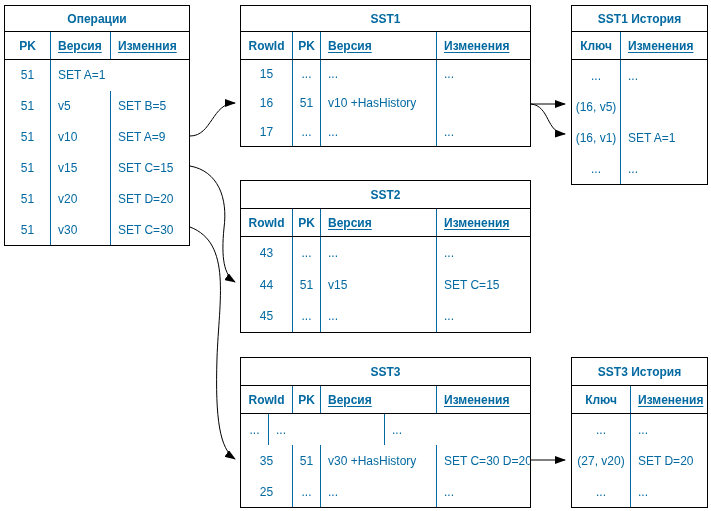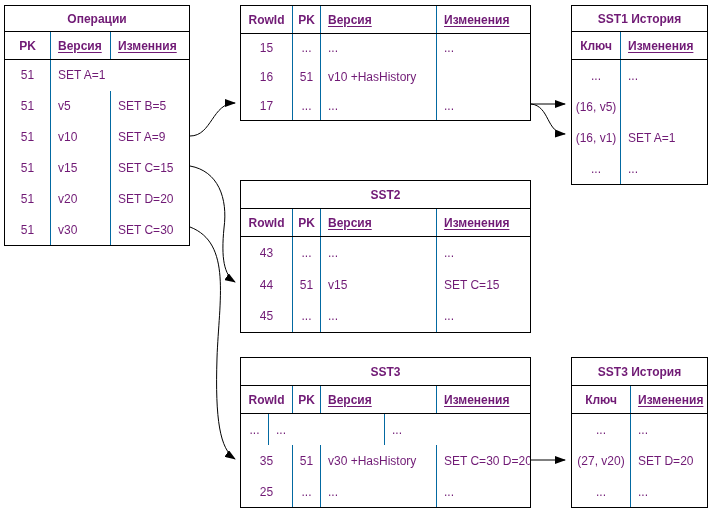--- a/index.html
+++ b/index.html
@@ -1,18 +1,18 @@
 <!DOCTYPE html>
 <html><head>
 <meta charset="utf-8">
 <style>
   html,body{margin:0;padding:0;background:#ffffff;}
   #canvas{
     position:relative;width:711px;height:511px;background:#ffffff;overflow:hidden;
-    font-family:"Liberation Sans","DejaVu Sans",sans-serif;font-size:12px;color:#701a75;
+    font-family:"Liberation Sans","DejaVu Sans",sans-serif;font-size:12px;color:#0369a1;
   }
   .dtable{position:absolute;background:#fff;border:1px solid #000;box-sizing:border-box;}
   .dtitle{display:flex;align-items:center;justify-content:center;font-weight:bold;
           border-bottom:1px solid #000;box-sizing:border-box;}
   .drow{display:flex;box-sizing:border-box;}
   .dhead{border-bottom:1px solid #000;font-weight:bold;}
   .dbody{display:flex;flex-direction:column;}
   .dbody .drow{flex:1;}
   .dcell{display:flex;align-items:center;box-sizing:border-box;overflow:hidden;white-space:nowrap;}
   .dcell.sep{border-right:1px solid #0369a1;}
@@ -74,20 +74,21 @@
           <div class="dcell l" style="flex: 1 1 auto;">SET D=20</div>
         </div>
         <div class="drow">
           <div class="dcell c sep" style="flex: 0 0 46px;">51</div>
           <div class="dcell l sep" style="flex: 0 0 60px;">v30</div>
           <div class="dcell l" style="flex: 1 1 auto;">SET C=30</div>
         </div>
       </div>
     </div>
   <div class="dtable" style="left: 240px; top: 5px; width: 291px;">
+    <div class="dtitle" style="height: 26px;">SST1</div>
   <div class="drow dhead" style="height: 28px;">
         <div class="dcell c sep" style="flex: 0 0 52px;">RowId</div>
         <div class="dcell c sep" style="flex: 0 0 28px;">PK</div>
         <div class="dcell l sep u" style="flex: 0 0 116px;">Версия</div>
         <div class="dcell l u" style="flex: 1 1 auto;">Изменения</div>
       </div>
       <div class="dbody" style="height: 86px;">
         <div class="drow">
           <div class="dcell c sep" style="flex: 0 0 52px;">15</div>
           <div class="dcell c sep" style="flex: 0 0 28px;">...</div>

